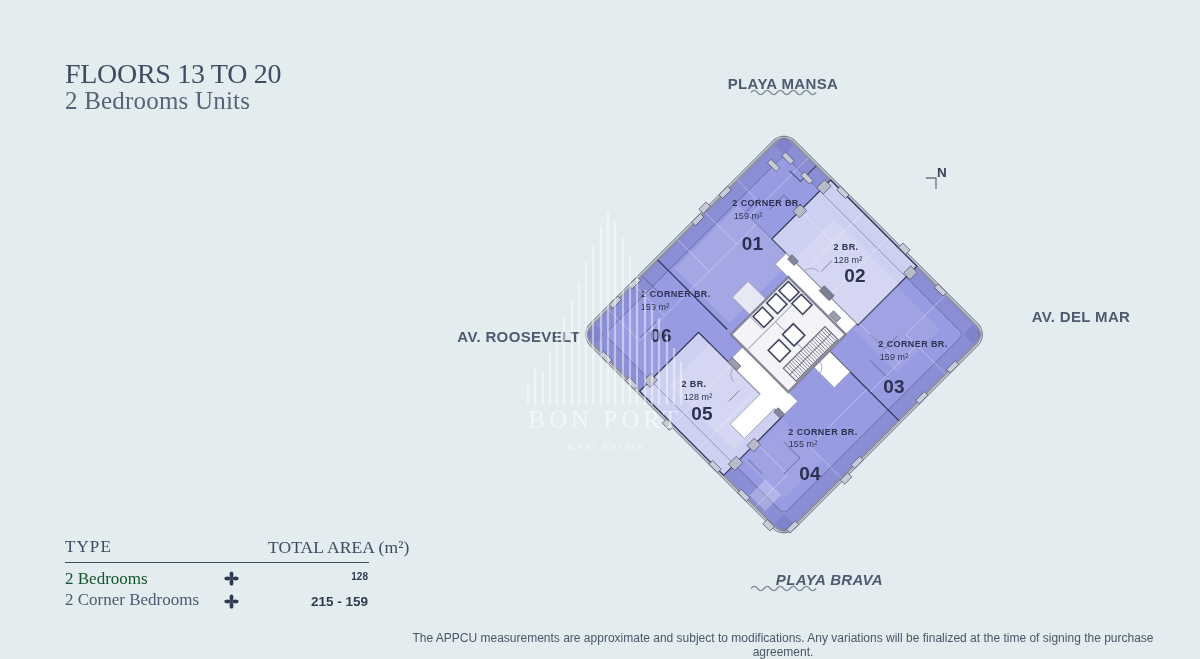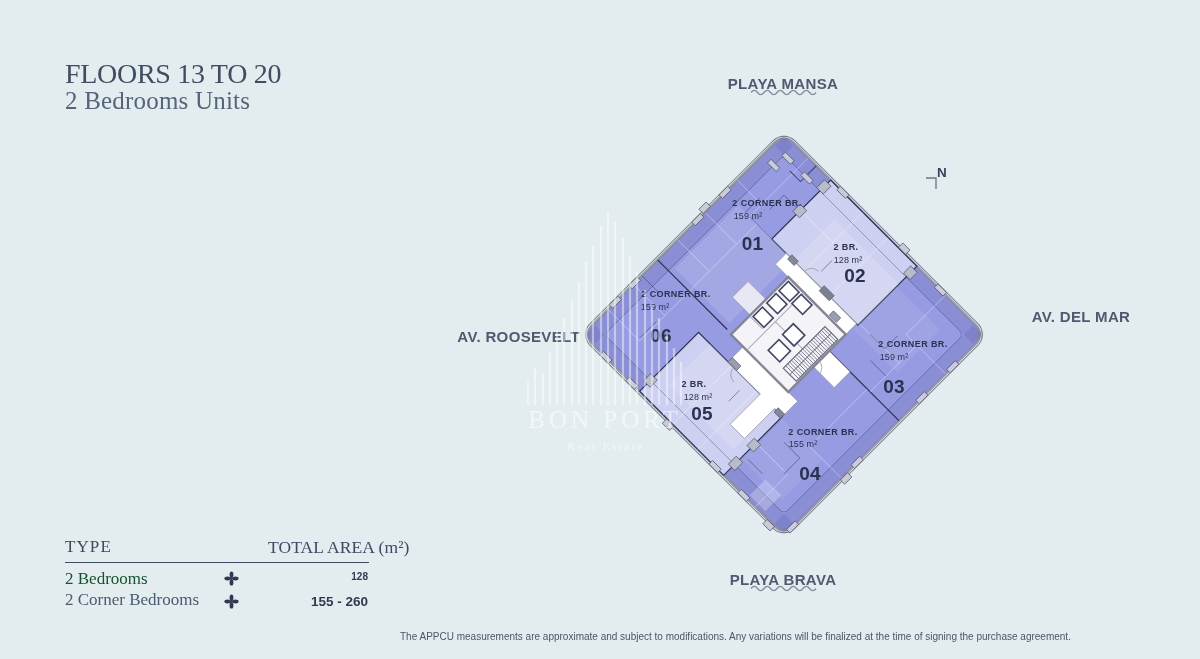--- a/index.html
+++ b/index.html
@@ -18,21 +18,21 @@
 <div class="abs street" style="left:683px;top:75px;width:200px;text-align:center;">PLAYA MANSA</div>
 
 <svg class="abs" style="left:750px;top:88px;" width="68" height="8" viewBox="0 0 68 8">
   <path d="M1 4.5 q3.25 -4.2 6.5 0 t6.5 0 t6.5 0 t6.5 0 t6.5 0 t6.5 0 t6.5 0 t6.5 0 t6.5 0 t6.5 0" fill="none" stroke="#828b9e" stroke-width="1.3"></path>
 </svg>
 
 <div class="abs street" style="left:380px;top:328px;width:200px;text-align:right;">AV. ROOSEVELT</div>
 
 <div class="abs street" style="left:981px;top:308px;width:200px;text-align:center;">AV. DEL MAR</div>
 
-<div class="abs street" style="left:683px;top:571px;width:200px;text-align:center;">PLAYA BRAVA</div>
+<div class="abs street" style="left:683px;top:571px;width:200px;text-align:right;font-style:italic;">PLAYA BRAVA</div>
 
 <svg class="abs" style="left:750px;top:584px;" width="68" height="8" viewBox="0 0 68 8">
   <path d="M1 4.5 q3.25 -4.2 6.5 0 t6.5 0 t6.5 0 t6.5 0 t6.5 0 t6.5 0 t6.5 0 t6.5 0 t6.5 0 t6.5 0" fill="none" stroke="#828b9e" stroke-width="1.3"></path>
 </svg>
 
 <div class="abs" style="left:937px;top:164.5px;font-size:13.5px;font-weight:bold;color:#3a4259;">N</div>
 <svg class="abs" style="left:925px;top:176px;" width="16" height="14" viewBox="0 0 16 14">
   <path d="M1 2 H11 V13" fill="none" stroke="#6a7385" stroke-width="1.3"></path>
 </svg>
 
@@ -299,15 +299,15 @@
 <svg class="abs" style="left:224px;top:594px;" width="15" height="15" viewBox="0 0 15 15">
   <g fill="#2e3a52">
     <ellipse cx="7.5" cy="3.6" rx="1.9" ry="3.2"></ellipse>
     <ellipse cx="7.5" cy="11.4" rx="1.9" ry="3.2"></ellipse>
     <ellipse cx="3.6" cy="7.5" rx="3.2" ry="1.9"></ellipse>
     <ellipse cx="11.4" cy="7.5" rx="3.2" ry="1.9"></ellipse>
     <circle cx="7.5" cy="7.5" r="1.4"></circle>
   </g>
 </svg>
 
-<div class="abs" style="left:268px;top:593.5px;width:100px;text-align:right;font-size:13.5px;font-weight:bold;color:#2e3a52;">155 - 260</div>
-
-<div class="abs" style="left:400px;top:630.5px;width:766px;text-align:left;font-size:10px;letter-spacing:0px;color:#4a5568;">The APPCU measurements are approximate and subject to modifications. Any variations will be finalized at the time of signing the purchase agreement.</div>
+<div class="abs" style="left:268px;top:593.5px;width:100px;text-align:right;font-size:13.5px;font-weight:bold;color:#2e3a52;">215 - 159</div>
+
+<div class="abs" style="left:400px;top:630.5px;width:766px;text-align:center;font-size:12px;letter-spacing:0px;color:#4a5568;">The APPCU measurements are approximate and subject to modifications. Any variations will be finalized at the time of signing the purchase agreement.</div>
 
 </body></html>

